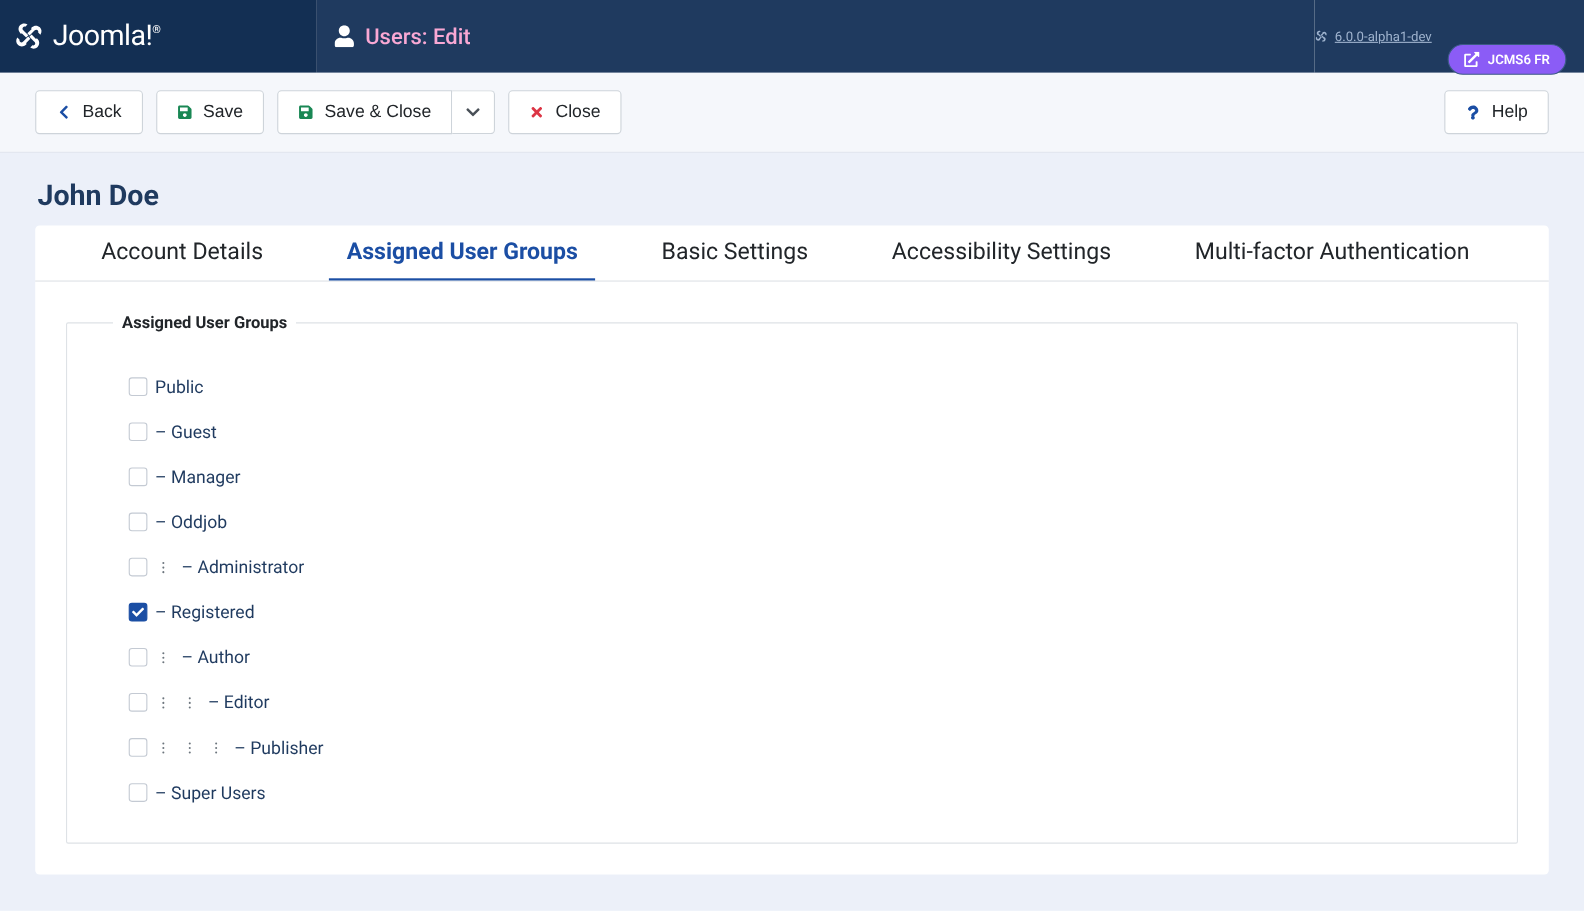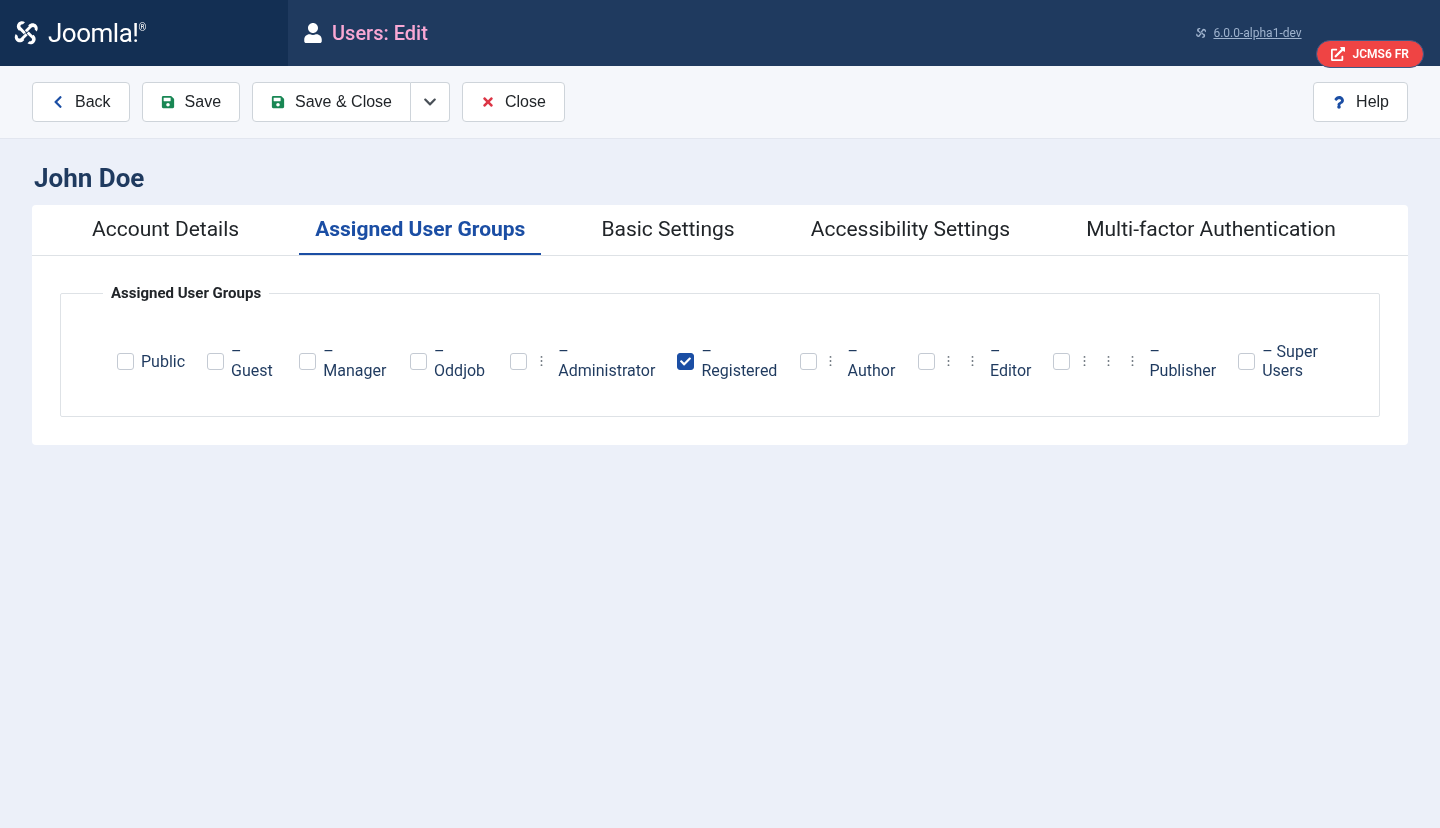--- a/index.html
+++ b/index.html
@@ -80,21 +80,21 @@
     }
     .version-pill svg {
       width: 12px;
       height: 12px;
       fill: #9fb3ce;
     }
     .site-pill {
       display: flex;
       align-items: center;
       gap: 8px;
-      background-color: #ef4444;
+      background-color: #8b5cf6;
       border: 1px solid #3c5a86;
       border-radius: 20px;
       padding: 6px 14px;
       color: #fff;
       font-size: 12px;
       font-weight: 600;
       margin-top: 42px;
     }
     .site-pill svg {
       width: 14px;
@@ -190,21 +190,21 @@
     }
     fieldset.groups-fieldset legend {
       font-weight: 700;
       font-size: 15px;
       color: #212529;
       padding: 0 8px;
       margin-left: -14px;
     }
     .group-list {
       display: flex;
-      flex-direction: row;
+      flex-direction: column;
       gap: 22px;
       padding-top: 26px;
     }
     .group-row {
       display: flex;
       align-items: center;
       gap: 4px;
     }
     .cb {
       width: 17px;

